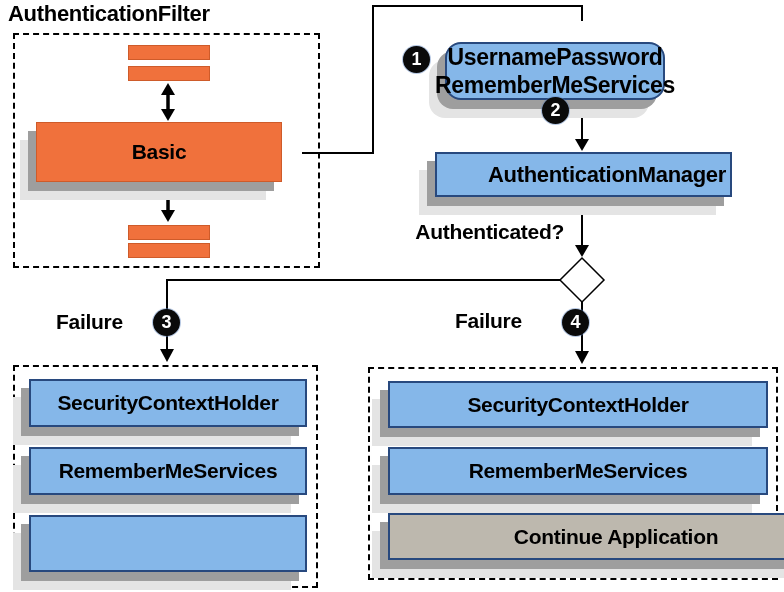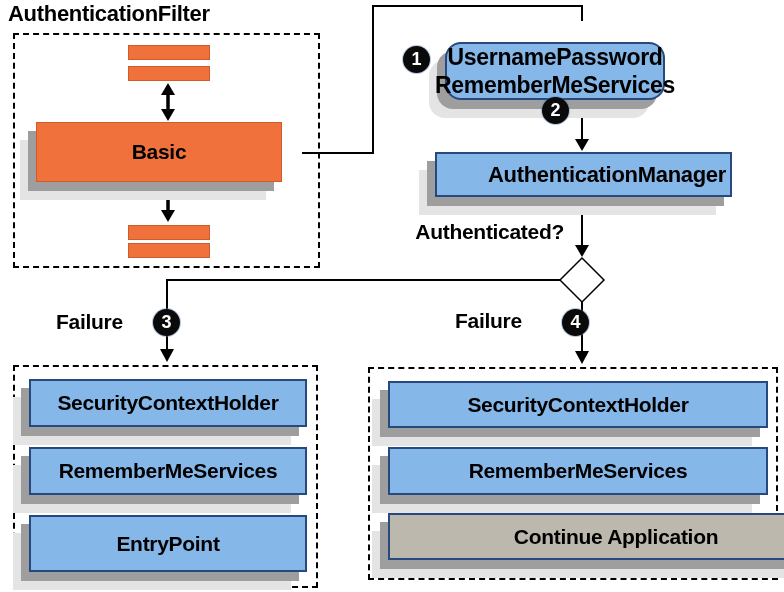--- a/index.html
+++ b/index.html
@@ -170,21 +170,20 @@
     <span>AuthenticationManager</span>
   </div>
 
   <div class="abs node node-blue f-box1">
     <span>SecurityContextHolder</span>
   </div>
   <div class="abs node node-blue f-box2">
     <span>RememberMeServices</span>
   </div>
   <div class="abs node node-blue f-box3">
-    <span>EntryPoint</span>
   </div>
 
   <div class="abs node node-blue s-box1">
     <span>SecurityContextHolder</span>
   </div>
   <div class="abs node node-blue s-box2">
     <span>RememberMeServices</span>
   </div>
   <div class="abs node node-gray s-box3">
     <span>Continue Application</span>

